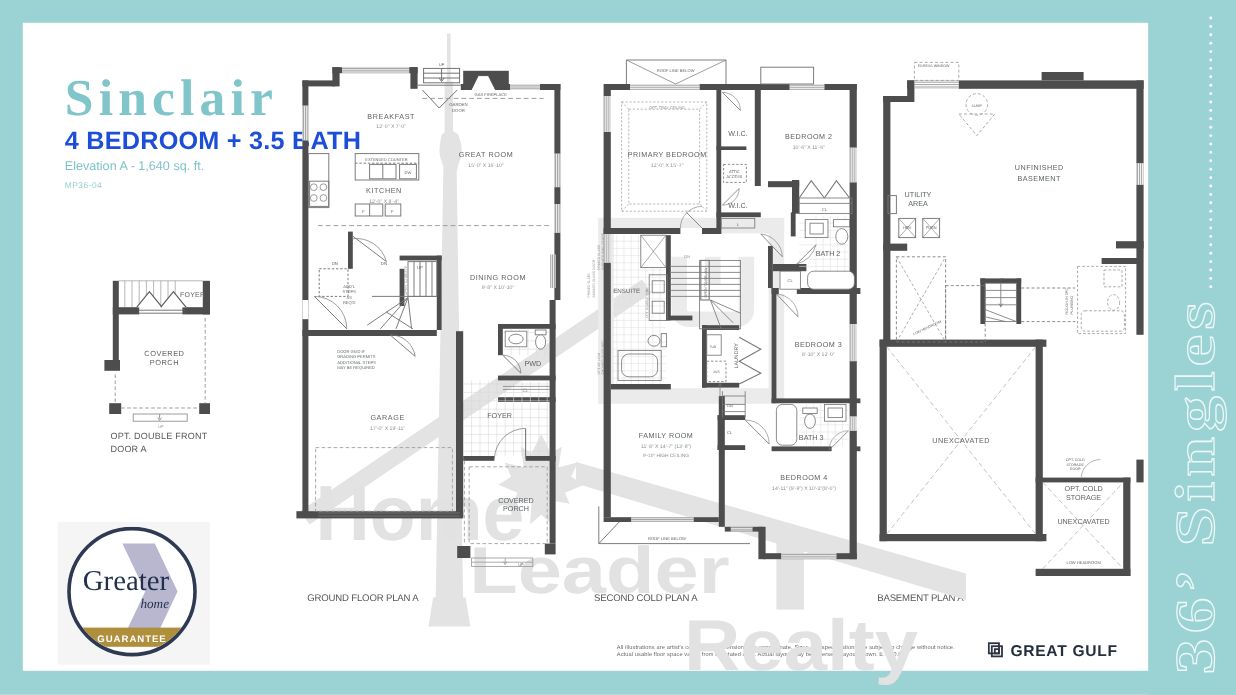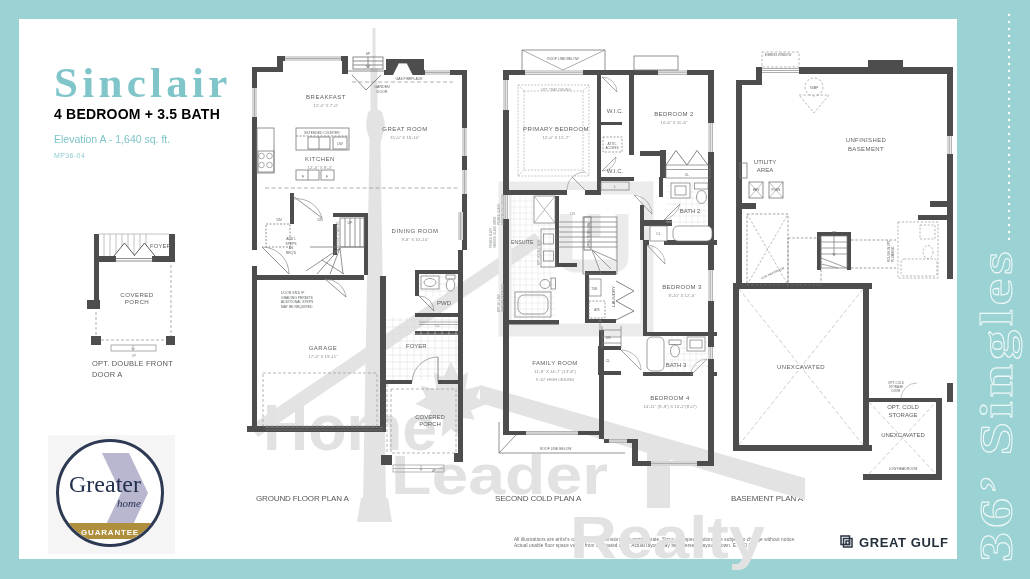--- a/index.html
+++ b/index.html
@@ -6,32 +6,32 @@
   body{width:1030px;height:579px;position:relative;overflow:hidden;
        font-family:"Liberation Sans",sans-serif;background:#9bd2d3;}
   #page{position:absolute;left:19px;top:19px;width:938px;height:540px;background:#ffffff;}
   .abs{position:absolute;}
 </style>
 </head>
 <body>
 <div id="page"></div>
 
 <div class="abs" style="left:54px;top:57.5px;font-family:'Liberation Serif',serif;font-weight:bold;font-size:43px;color:#7fc5ca;letter-spacing:4.3px;text-align:center;">Sinclair</div>
-<div class="abs" style="left:54px;top:106px;font-weight:bold;font-size:14px;color:#000000;letter-spacing:0.2px;">4 BEDROOM + 3.5 BATH</div>
+<div class="abs" style="left:54px;top:106px;font-weight:bold;font-size:21px;color:#1d4ed8;letter-spacing:0.2px;">4 BEDROOM + 3.5 BATH</div>
 <div class="abs" style="left:54px;top:133px;font-size:10.5px;color:#7ec4c9;">Elevation A - 1,640 sq. ft.</div>
 <div class="abs" style="left:54px;top:152px;font-size:7px;color:#93cdd1;letter-spacing:0.4px;">MP36-04</div>
 
 <div class="abs" style="left:256px;top:493.5px;font-size:8px;color:#54585b;letter-spacing:-0.15px;text-align:right;">GROUND FLOOR PLAN A</div>
 <div class="abs" style="left:495px;top:493.5px;font-size:8px;color:#54585b;letter-spacing:-0.15px;">SECOND COLD PLAN A</div>
 <div class="abs" style="left:731px;top:493.5px;font-size:8px;color:#54585b;letter-spacing:-0.15px;">BASEMENT PLAN A</div>
 <div class="abs" style="left:92px;top:358px;font-size:7.5px;color:#55595c;letter-spacing:0.2px;line-height:11px;">OPT. DOUBLE FRONT<br>DOOR A</div>
 
 <div class="abs" style="left:514px;top:537px;width:480px;font-size:4.7px;color:#6a6a6a;letter-spacing:0.1px;line-height:5.9px;">All illustrations are artist's concept. All dimensions are approximate. Sizes and specifications are subject to change without notice.<br>Actual usable floor space varies from the stated area. Actual layout may be reverse of layout shown. E. &amp; O.E.</div>
 
-<div class="abs" style="left:840px;top:533px;text-align:center;">
+<div class="abs" style="left:823px;top:533px;text-align:center;">
 <svg width="115" height="18" viewBox="0 0 115 18">
   <g stroke="#2b3440" stroke-width="1.5" fill="none">
     <rect x="1" y="3" width="8.5" height="8.5"></rect>
     <rect x="3.5" y="5.5" width="8.5" height="8.5"></rect>
     <path d="M6 8h3.5v3.5h-3.5z"></path>
   </g>
   <text x="19" y="13.5" font-family="Liberation Sans" font-weight="bold" font-size="13" fill="#242f3d" letter-spacing="0.6">GREAT GULF</text>
 </svg>
 </div>
 

